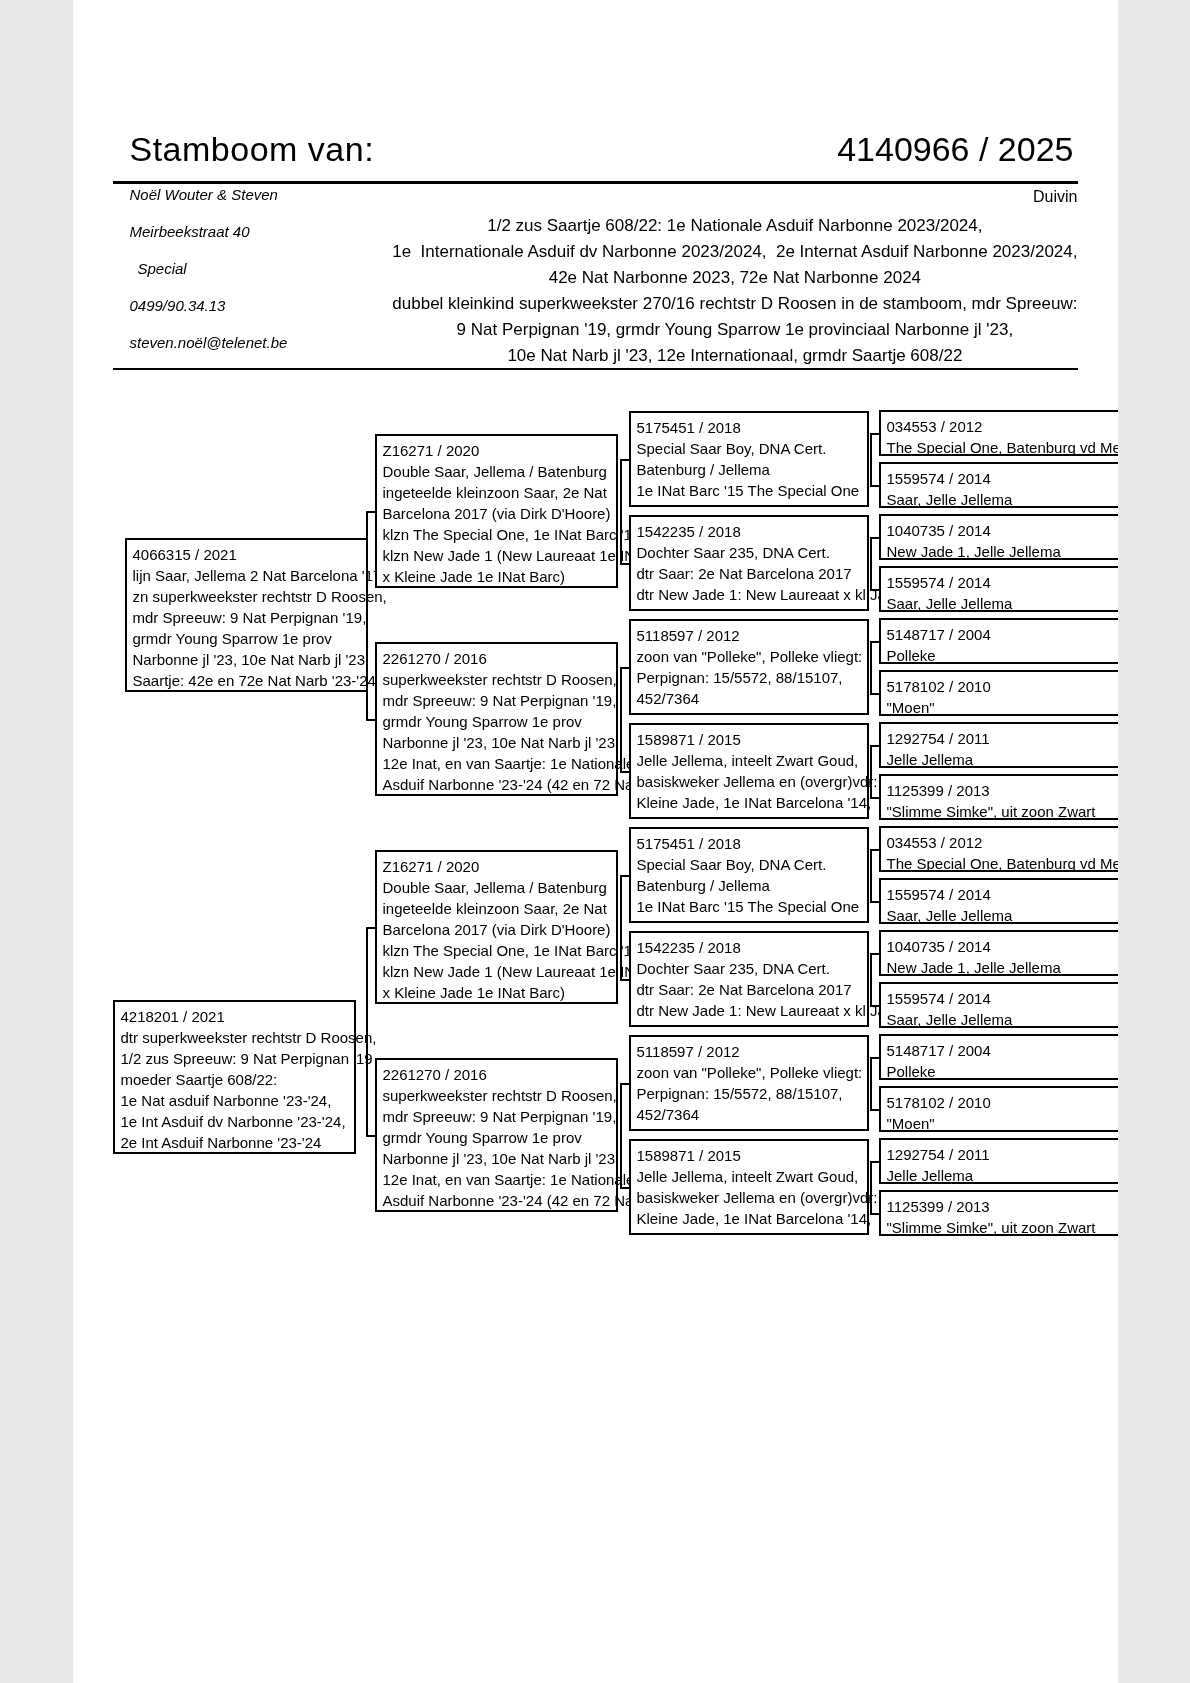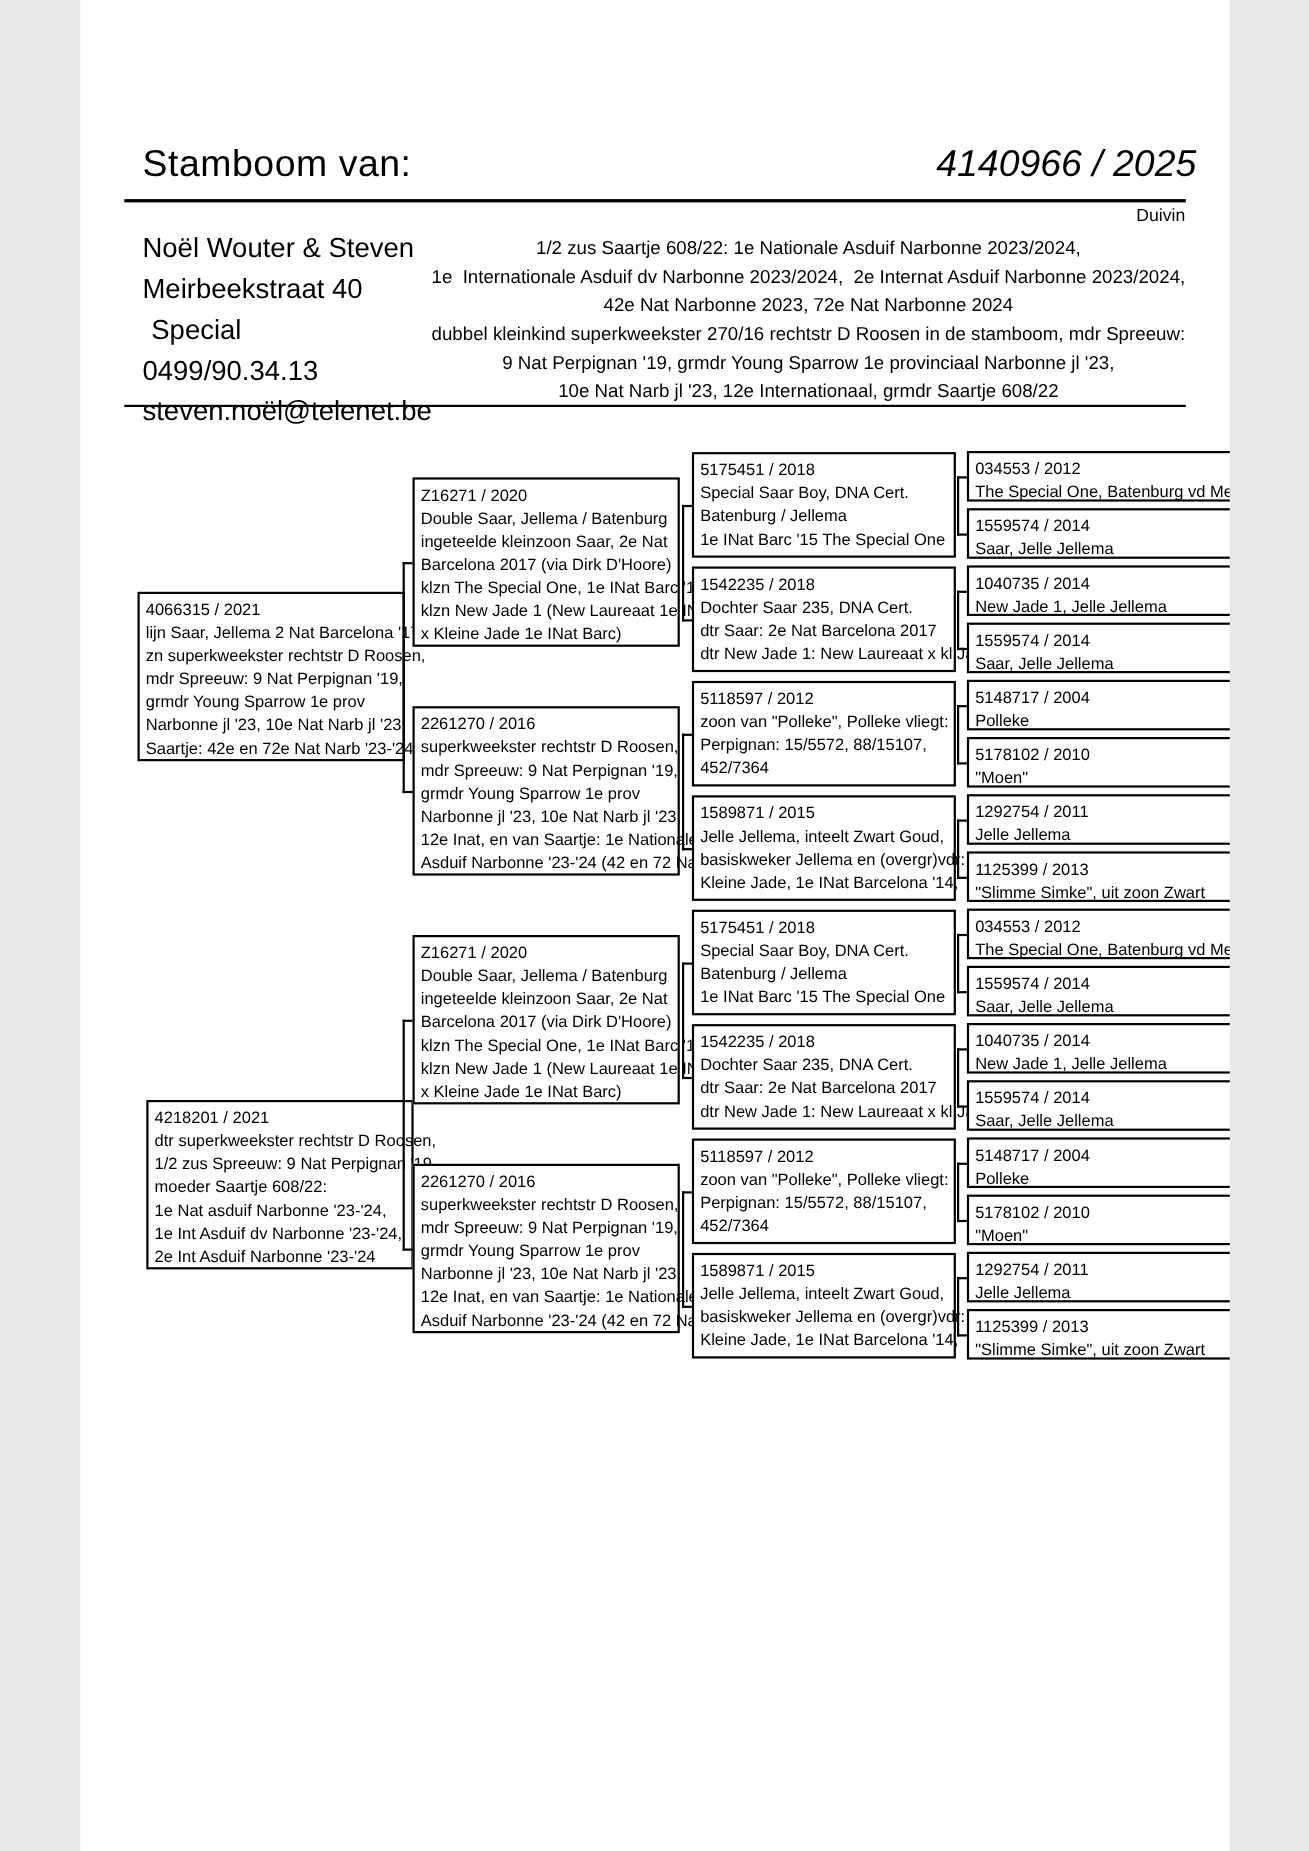--- a/index.html
+++ b/index.html
@@ -6,25 +6,25 @@
   .page{
     position:relative;
     width:1045px;height:1683px;
     background:#ffffff;
     color:#000000;
     font-family:"Liberation Sans", sans-serif;
     overflow:hidden;
     margin:0 auto;
   }
   .title{position:absolute;left:57px;top:130px;font-size:34px;letter-spacing:0.5px;}
-  .ringnum{position:absolute;right:30px;top:130px;font-size:34px;font-style:italic;}
+  .ringnum{position:absolute;right:44px;top:130px;font-size:34px;}
   .rule{position:absolute;left:40px;right:40px;background:#000;}
   .rule1{top:181px;height:3px;}
   .rule2{top:368px;height:2px;}
-  .owner{position:absolute;left:57px;top:208px;font-size:25px;line-height:37px;}
+  .owner{position:absolute;left:57px;top:176px;font-size:15px;line-height:37px;font-style:italic;}
   .owner .city{padding-left:8px;}
   .sex{position:absolute;right:40px;top:188px;font-size:16px;padding-left:48px;}
   .ach{position:absolute;right:40px;top:213px;font-size:17px;line-height:26px;text-align:center;}
   .ach-line{white-space:pre;}
   #tree{position:absolute;left:0;top:0;width:1190px;height:1683px;}
   .pbox{
     position:absolute;
     border:2px solid #000;
     background:#fff;
     padding:4px 6px;
@@ -73,21 +73,21 @@
   <div id="tree">
       <div class="pbox" style="left: 52px; top: 538px; width: 243px; height: 154px;">
         <div class="pline">4066315 / 2021</div>
         <div class="pline">lijn Saar, Jellema 2 Nat Barcelona '17</div>
         <div class="pline">zn superkweekster rechtstr D Roosen,</div>
         <div class="pline">mdr Spreeuw: 9 Nat Perpignan '19,</div>
         <div class="pline">grmdr Young Sparrow 1e prov</div>
         <div class="pline">Narbonne jl '23, 10e Nat Narb jl '23,</div>
         <div class="pline">Saartje: 42e en 72e Nat Narb '23-'24</div>
       </div>
-      <div class="pbox" style="left: 60px; top: 1000px; width: 243px; height: 154px;">
+      <div class="pbox" style="left: 40px; top: 1000px; width: 243px; height: 154px;">
         <div class="pline">4218201 / 2021</div>
         <div class="pline">dtr superkweekster rechtstr D Roosen,</div>
         <div class="pline">1/2 zus Spreeuw: 9 Nat Perpignan '19</div>
         <div class="pline">moeder Saartje 608/22:</div>
         <div class="pline">1e Nat asduif Narbonne '23-'24,</div>
         <div class="pline">1e Int Asduif dv Narbonne '23-'24,</div>
         <div class="pline">2e Int Asduif Narbonne '23-'24</div>
       </div>
       <div class="pbox" style="left: 302px; top: 434px; width: 243px; height: 154px;">
         <div class="pline">Z16271 / 2020</div>

